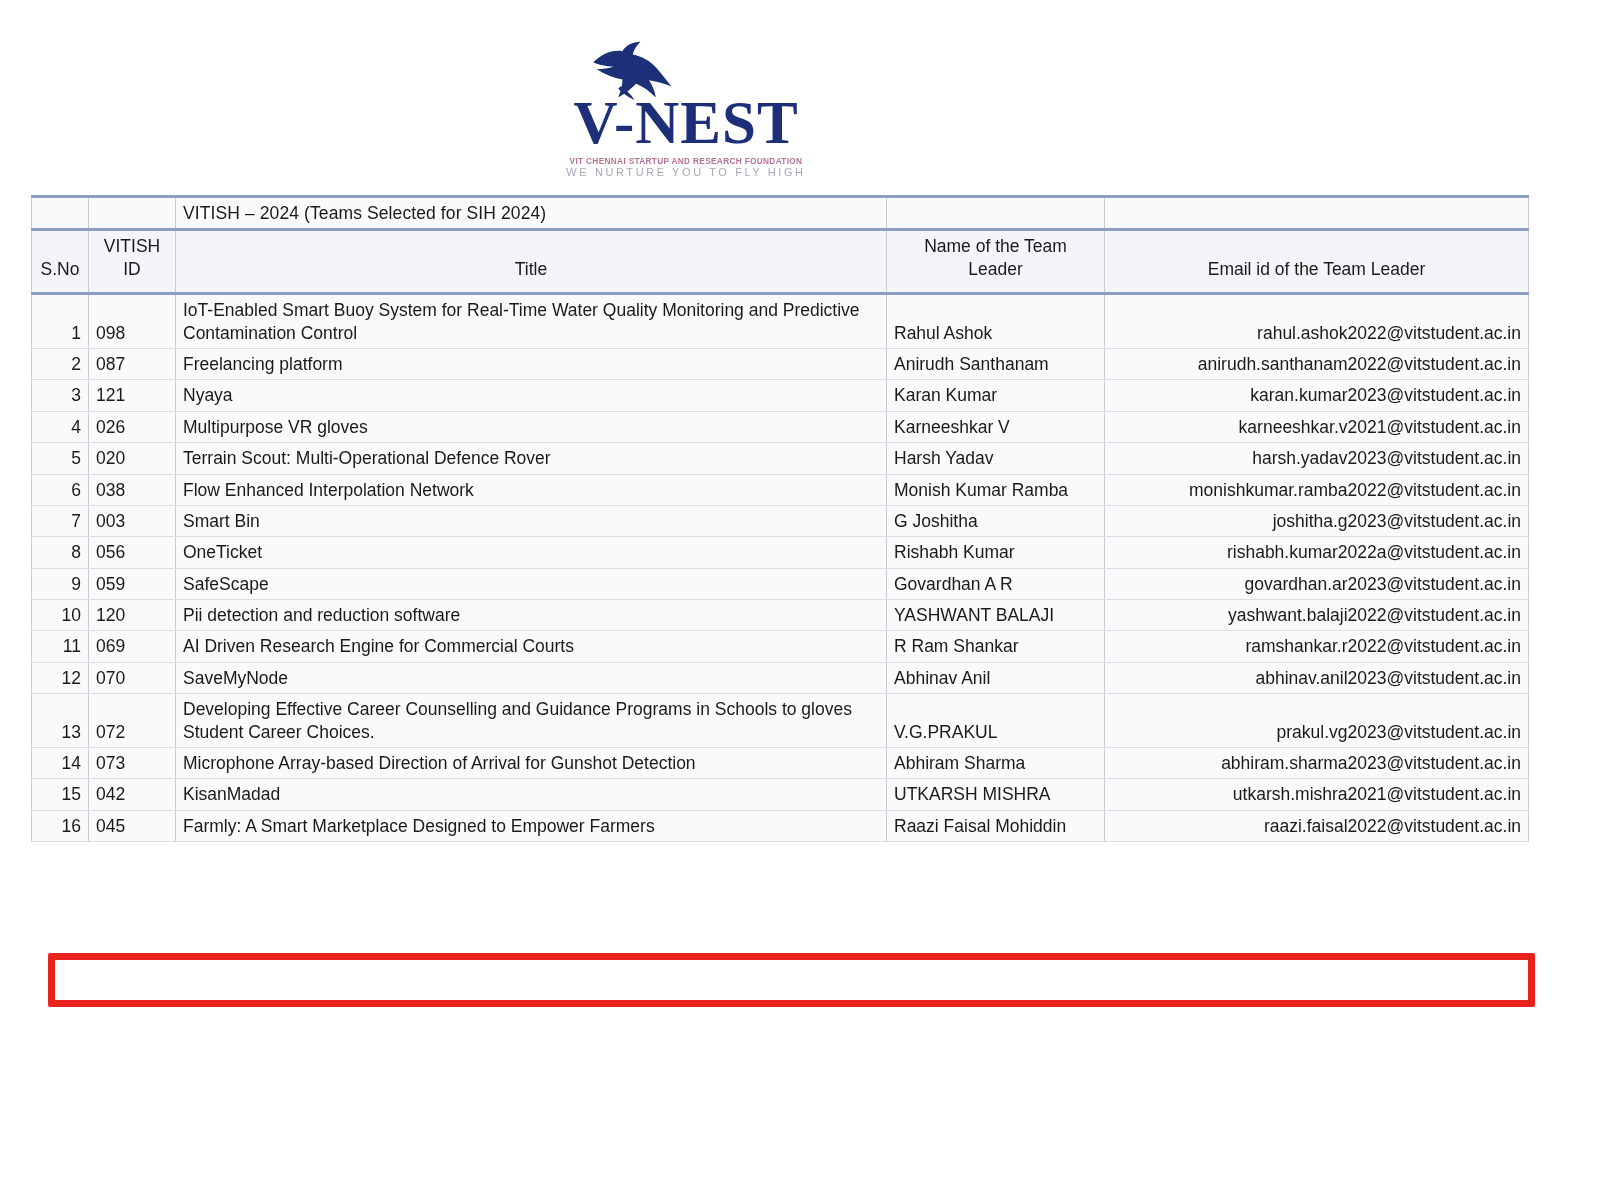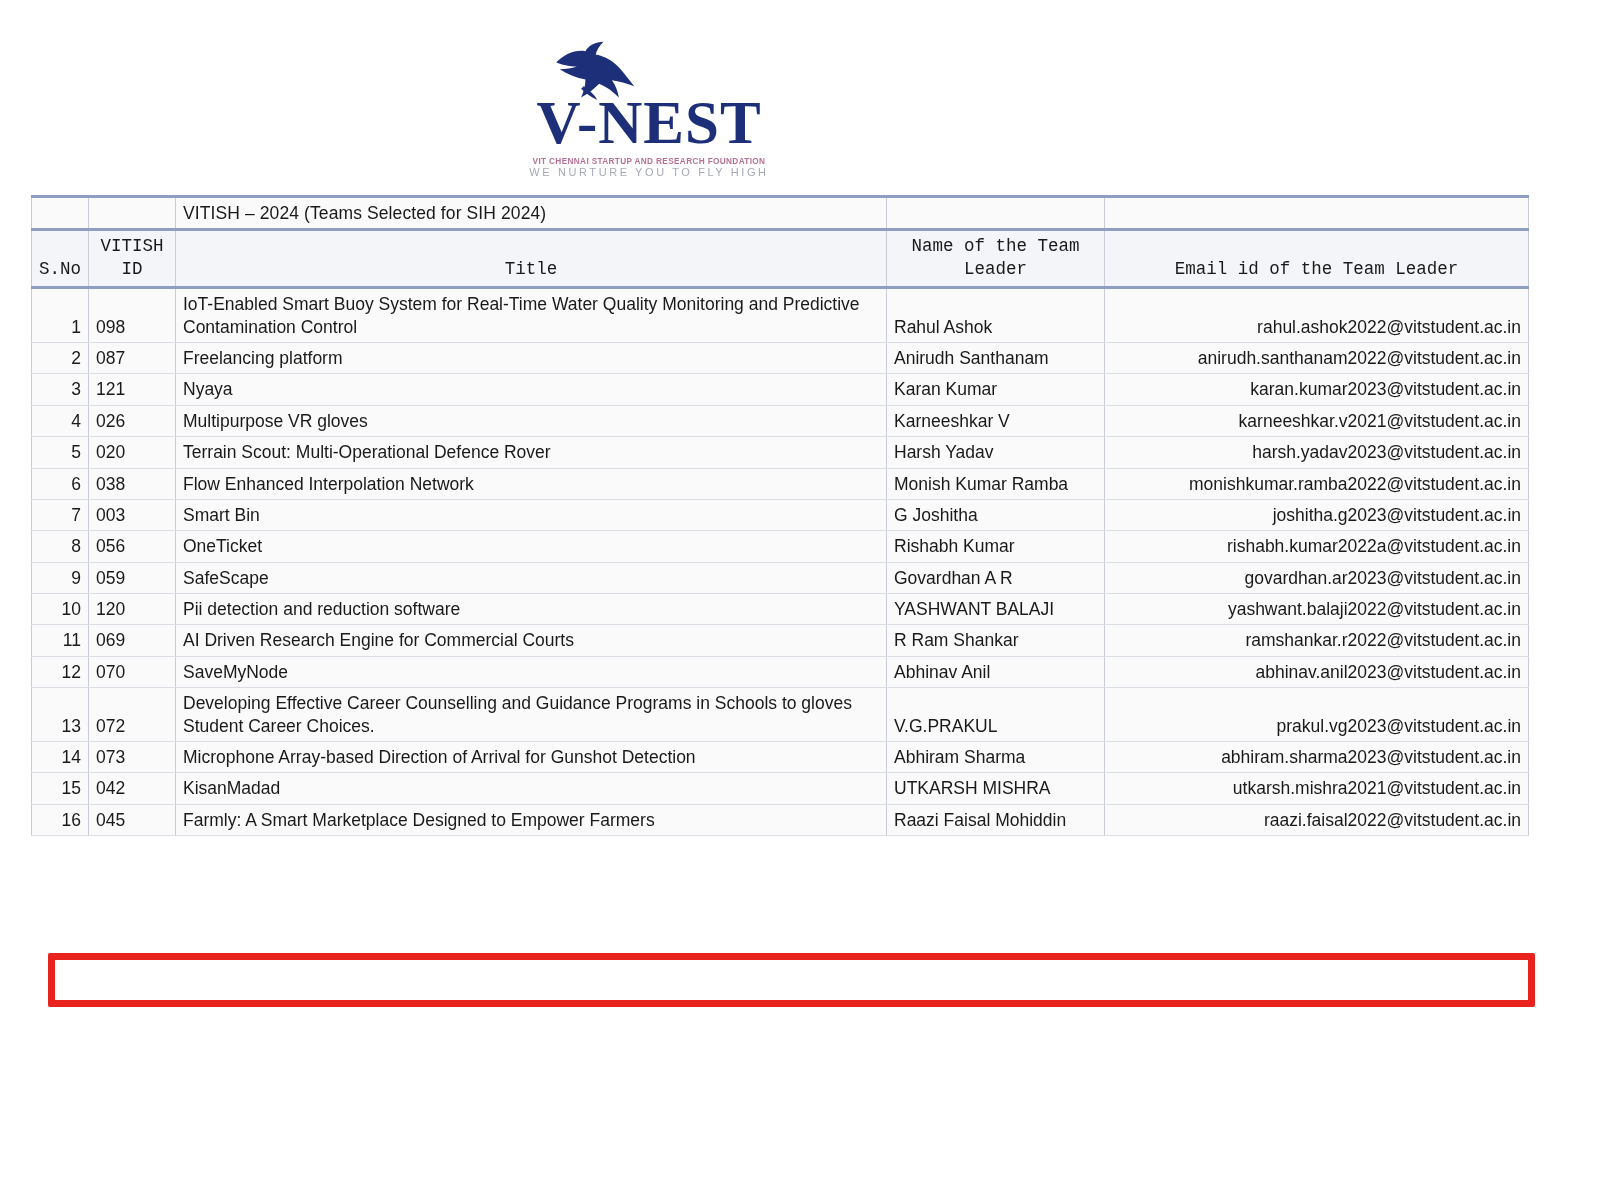--- a/index.html
+++ b/index.html
@@ -16,20 +16,21 @@
     overflow: hidden;
   }
 
   
   #logo-block {
     position: absolute;
     left: 0;
     top: 46px;
     width: 1298px;
     text-align: center;
+    padding-left: 37px;
   }
   #logo-inner {
     display: inline-block;
     position: relative;
     width: 300px;
   }
   #bird-icon {
     position: absolute;
     left: 52px;
     top: -6px;
@@ -105,23 +106,22 @@
     vertical-align: middle;
     background: #f4f5f8;
     letter-spacing: 0.1px;
   }
   td.blank-cell { background: #f4f5f8; }
 
   
   tr.hdr td {
     vertical-align: bottom;
     background: #f4f5f8;
-    padding-bottom: 6px;
+    padding-bottom: 12px;
     font-size: 17.5px;
-    font-family: Liberation Mono, monospace;
   }
   td.hdr-center { text-align: center; }
   td.hdr-left { text-align: center; }
 
   
   td.c-sno   { text-align: right; padding-right: 9px; }
   td.c-id    { text-align: left;  padding-left: 8px; }
   td.c-title { text-align: left; }
   td.c-name  { text-align: left; }
   td.c-email { text-align: right; }

